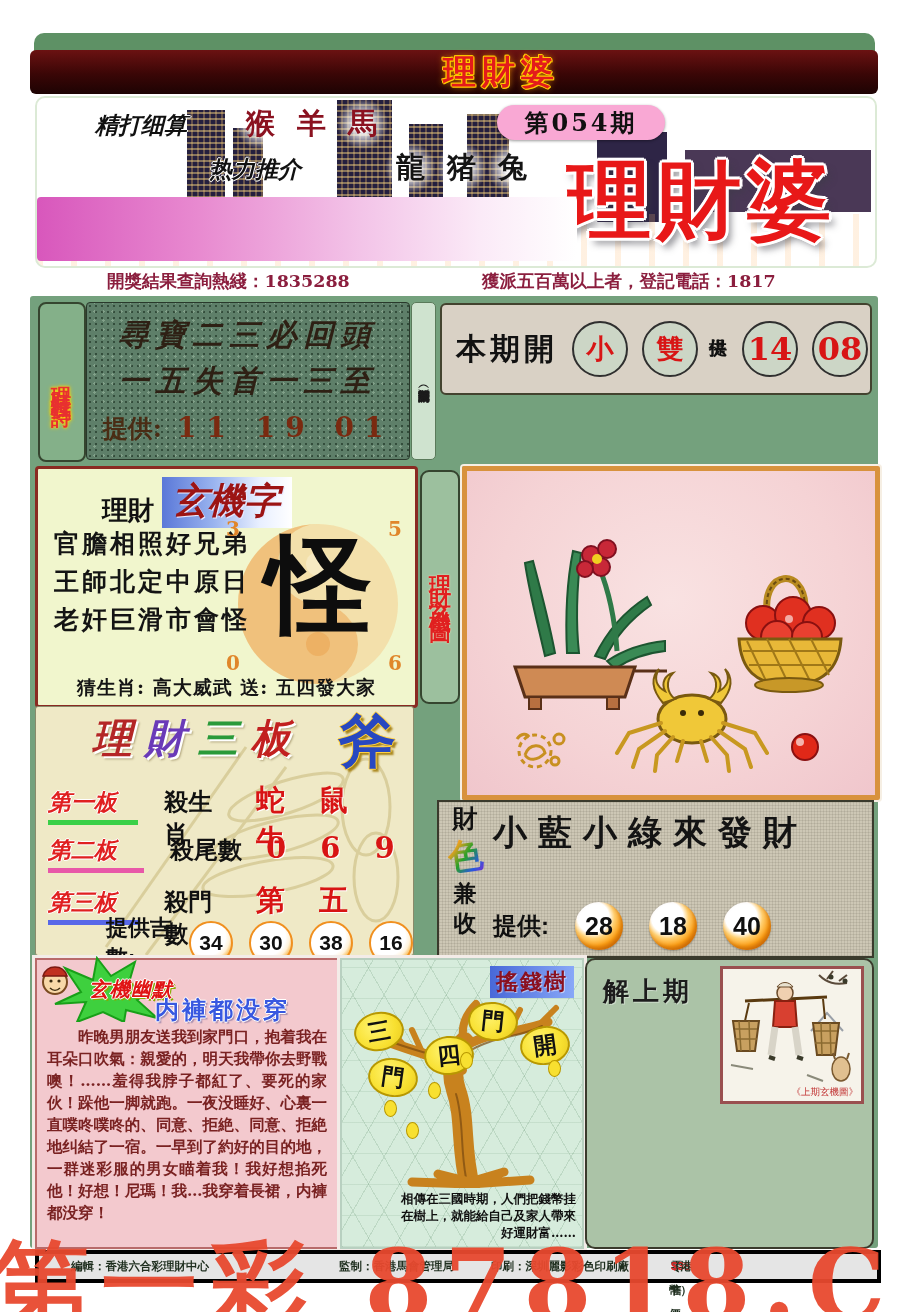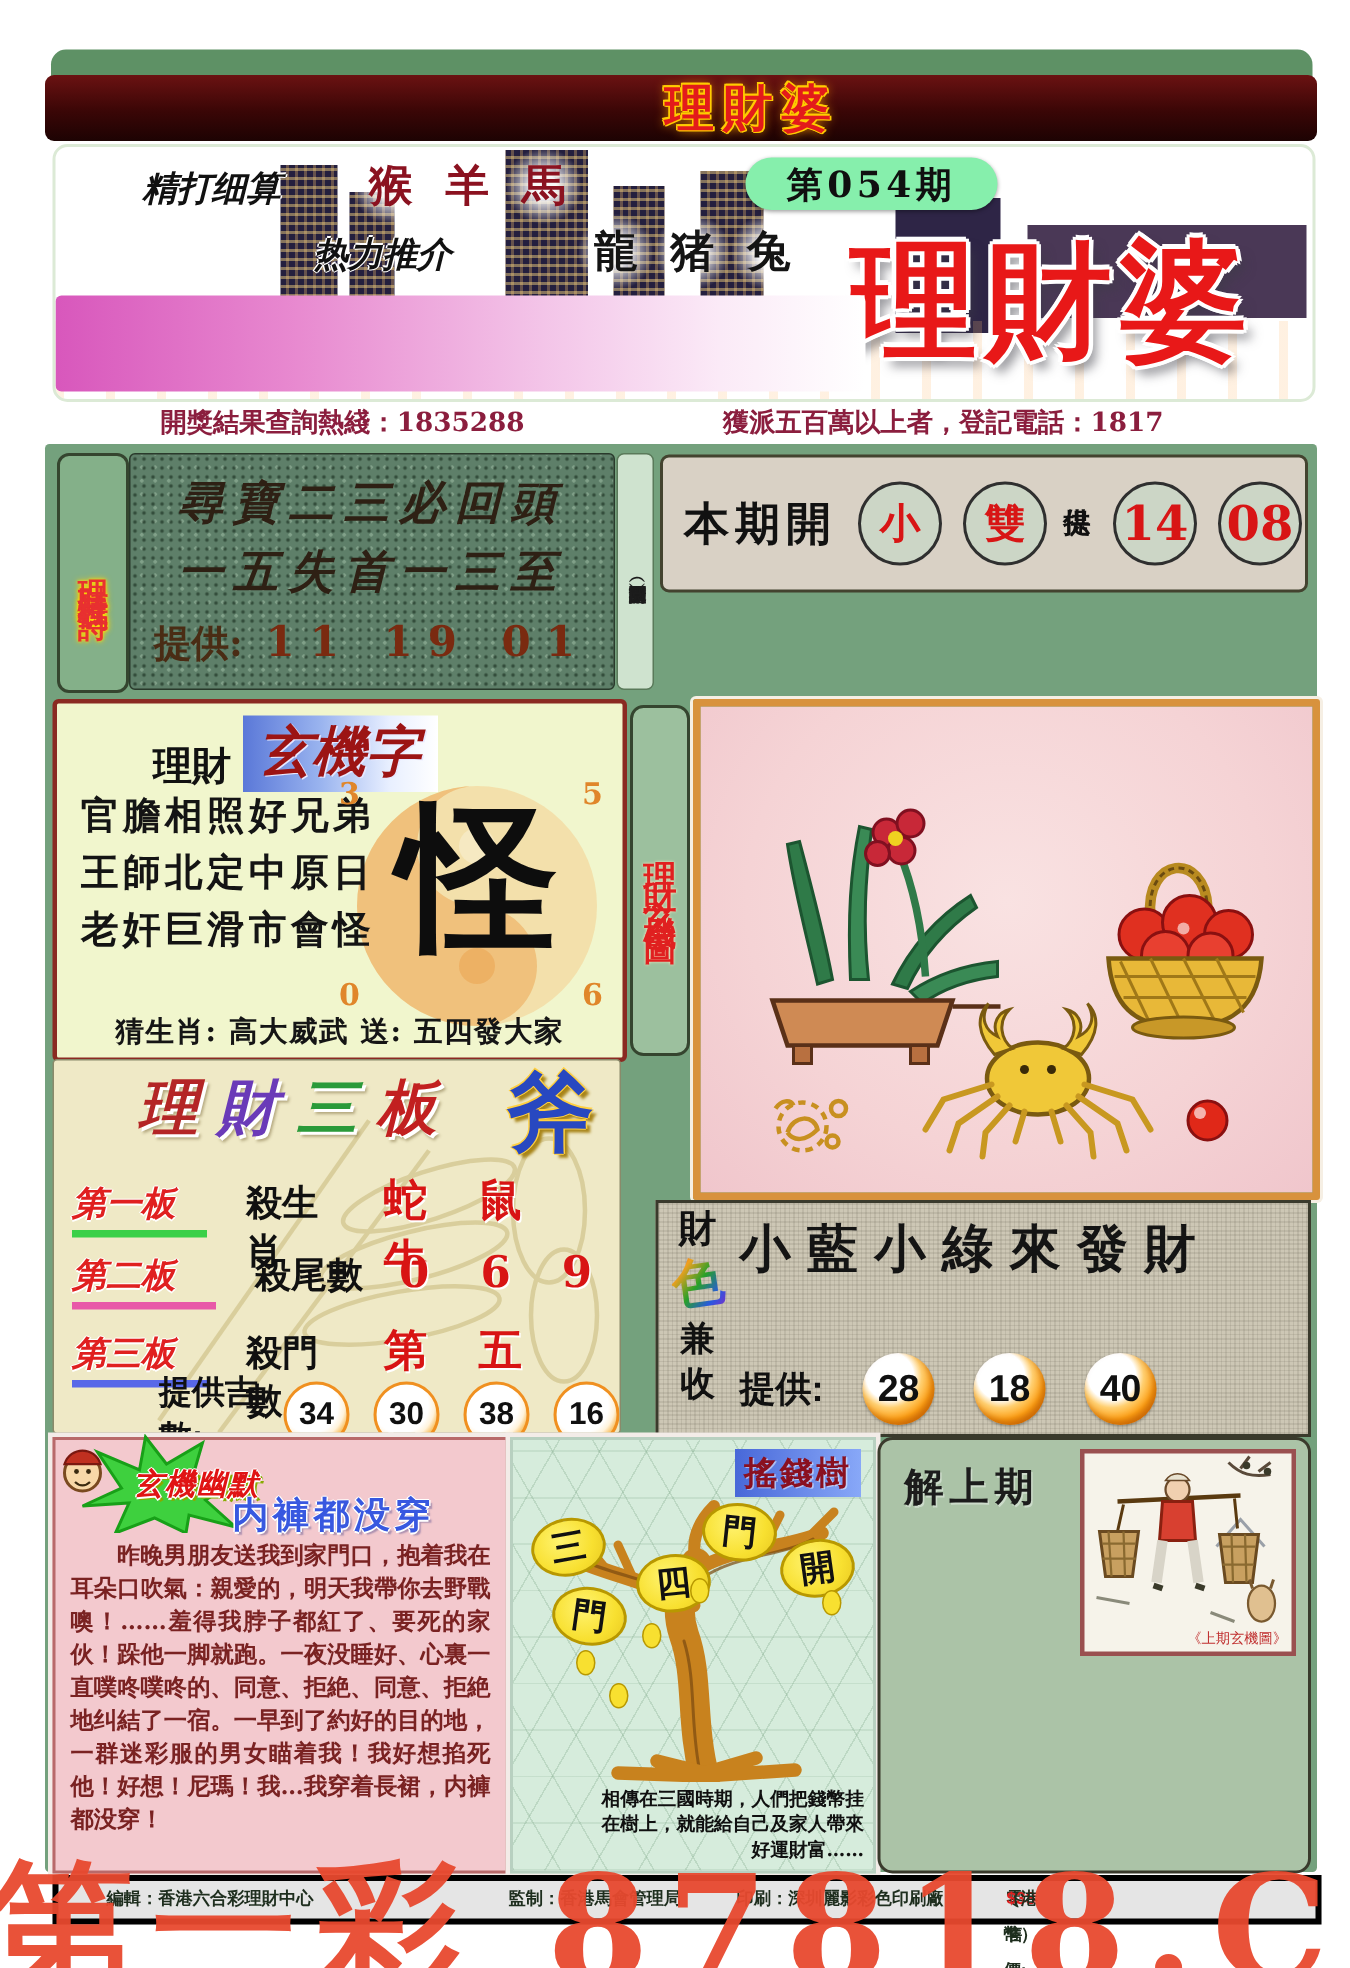--- a/index.html
+++ b/index.html
@@ -25,21 +25,21 @@
      background:linear-gradient(180deg,#3a3276,#241e50);
      background-image:repeating-linear-gradient(90deg,rgba(255,190,120,.22) 0 6px,transparent 6px 34px);}
   .promo-label{position:absolute;font-weight:900;font-style:italic;font-size:23px;color:#111;
      text-shadow:-1px 0 #fff,1px 0 #fff,0 -1px #fff,0 1px #fff;}
   .animals{position:absolute;font-family:"DejaVu Serif",serif;font-weight:900;font-size:29px;display:flex;gap:16px;}
   .animals.red{color:#8b1220;}
   .animals.blk{color:#141414;}
   .starchar{position:relative;padding:0 3px;z-index:1;}
   .starchar::before{content:"";position:absolute;inset:-7px;z-index:-1;
      background:radial-gradient(circle,rgba(255,255,255,.95) 22%,rgba(255,255,255,0) 70%);}
-  .issue-badge{position:absolute;left:460px;top:7px;width:168px;height:35px;background:#86efac;border-radius:18px;
+  .issue-badge{position:absolute;left:460px;top:7px;width:168px;height:35px;background:#f9a8d4;border-radius:18px;
      color:#101010;font-size:24px;font-weight:700;display:flex;align-items:center;justify-content:center;
      letter-spacing:3px;box-shadow:0 1px 3px rgba(0,0,0,.4);font-family:"DejaVu Serif",serif;}
   .big-title{position:absolute;left:530px;top:46px;font-family:"DejaVu Serif",serif;font-weight:900;
      font-size:84px;color:#e81818;letter-spacing:6px;white-space:nowrap;
      text-shadow:-3px 0 #fff,3px 0 #fff,0 -3px #fff,0 3px #fff,-2px -2px #fff,2px 2px #fff,-2px 2px #fff,2px -2px #fff,5px 6px 7px rgba(60,60,70,.55);}
   .magenta-strip{position:absolute;left:0px;top:99px;width:540px;height:64px;border-radius:4px;
      background:linear-gradient(90deg,#d857bc 0%,#e88ad0 30%,#f3c4e8 60%,#fbeaf7 82%,#ffffff 100%);}
 
   
   .hotline{left:35px;top:266px;width:838px;height:30px;}

